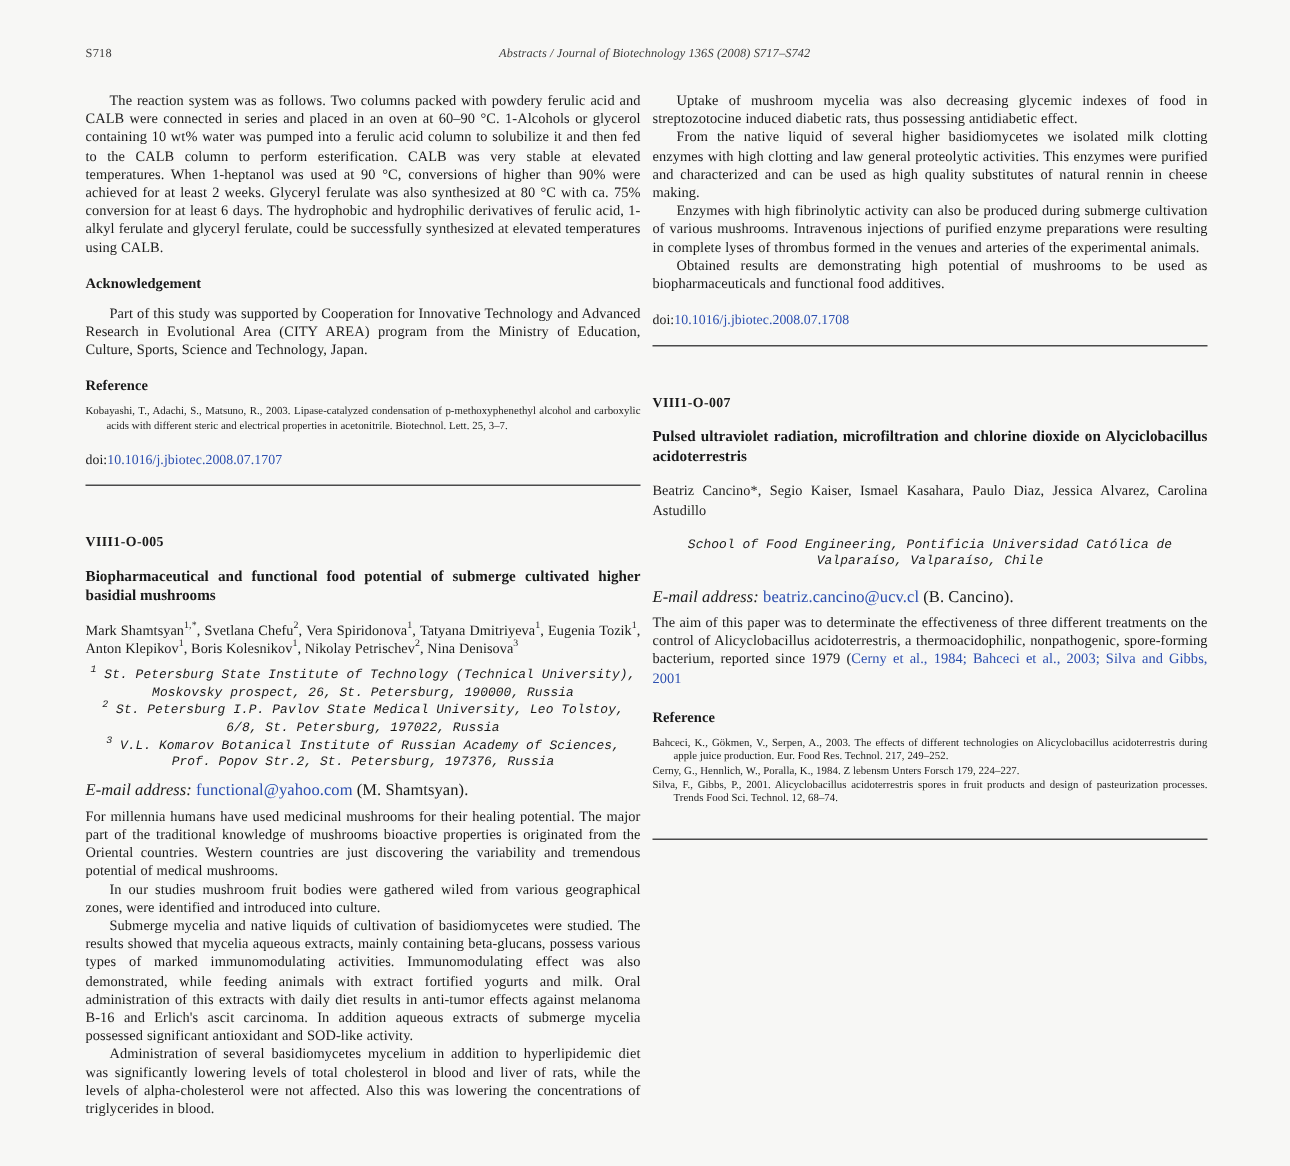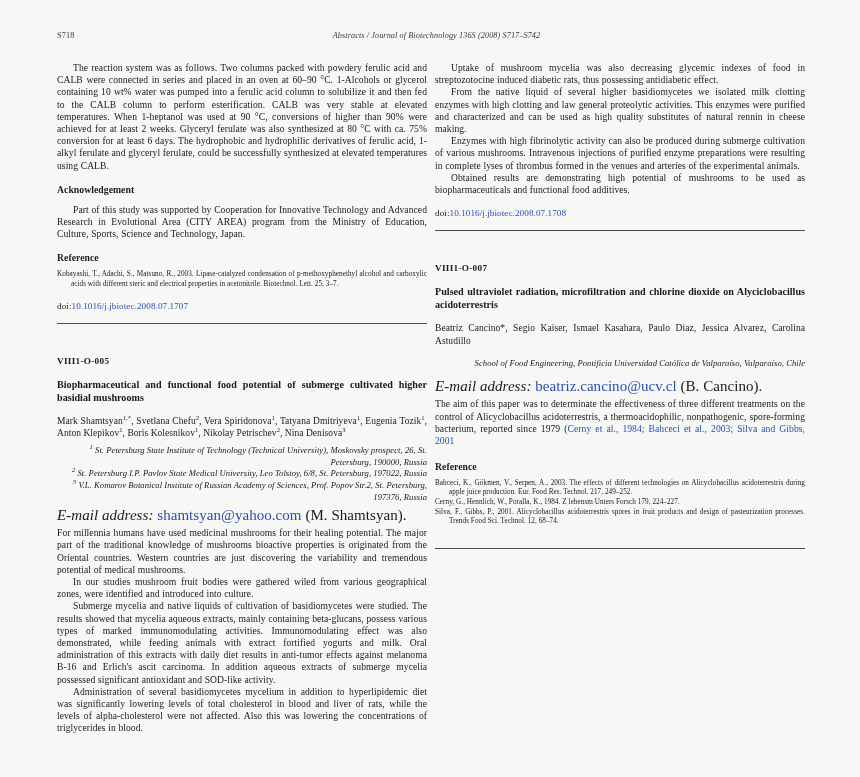--- a/index.html
+++ b/index.html
@@ -143,25 +143,26 @@
   }
   .authors sup, .affil sup {
     font-size: 6.6px;
     vertical-align: super;
     line-height: 0;
   }
   .affil {
     font-size: 8.6px;
     line-height: 11.6px;
     font-style: italic;
-    text-align: right;
-    letter-spacing: 0.05px;
+    text-align: center;
+    letter-spacing: 0.05px;
+    font-family: Liberation Mono, monospace;
   }
   .email {
-    font-size: 15px;
+    font-size: 11px;
     line-height: 12px;
     letter-spacing: 0.05px;
   }
   .email .lbl { font-style: italic; }
   .email .addr { color: #2b4eb0; text-decoration: none; }
   .email .who { font-style: normal; }
 
   .cit { color: #2b4eb0; }
 </style>
 </head>
@@ -213,21 +214,21 @@
       <div class="gap-sm"></div>
       <div class="affil">
         <div><sup>1</sup> St. Petersburg State Institute of Technology (Technical University), Moskovsky prospect, 26, St. Petersburg, 190000, Russia</div>
         <div><sup>2</sup> St. Petersburg I.P. Pavlov State Medical University, Leo Tolstoy, 6/8, St. Petersburg, 197022, Russia</div>
         <div><sup>3</sup> V.L. Komarov Botanical Institute of Russian Academy of Sciences, Prof. Popov Str.2, St. Petersburg, 197376, Russia</div>
       </div>
 
       <div class="gap-sm"></div>
       <div class="email">
         <span class="lbl">E-mail address:</span>
-        <span class="addr">shamtsyan@yahoo.com</span>
+        <span class="addr">functional@yahoo.com</span>
         <span class="who">(M. Shamtsyan).</span>
       </div>
 
       <div class="gap-sm"></div>
       <p class="body noindent">For millennia humans have used medicinal mushrooms for their healing potential. The major part of the traditional knowledge of mushrooms bioactive properties is originated from the Oriental countries. Western countries are just discovering the variability and tremendous potential of medical mushrooms.</p>
       <p class="body">In our studies mushroom fruit bodies were gathered wiled from various geographical zones, were identified and introduced into culture.</p>
       <p class="body">Submerge mycelia and native liquids of cultivation of basidiomycetes were studied. The results showed that mycelia aqueous extracts, mainly containing beta-glucans, possess various types of marked immunomodulating activities. Immunomodulating effect was also demonstrated, while feeding animals with extract fortified yogurts and milk. Oral administration of this extracts with daily diet results in anti-tumor effects against melanoma B-16 and Erlich's ascit carcinoma. In addition aqueous extracts of submerge mycelia possessed significant antioxidant and SOD-like activity.</p>
       <p class="body">Administration of several basidiomycetes mycelium in addition to hyperlipidemic diet was significantly lowering levels of total cholesterol in blood and liver of rats, while the levels of alpha-cholesterol were not affected. Also this was lowering the concentrations of triglycerides in blood.</p>
 
     </div>

